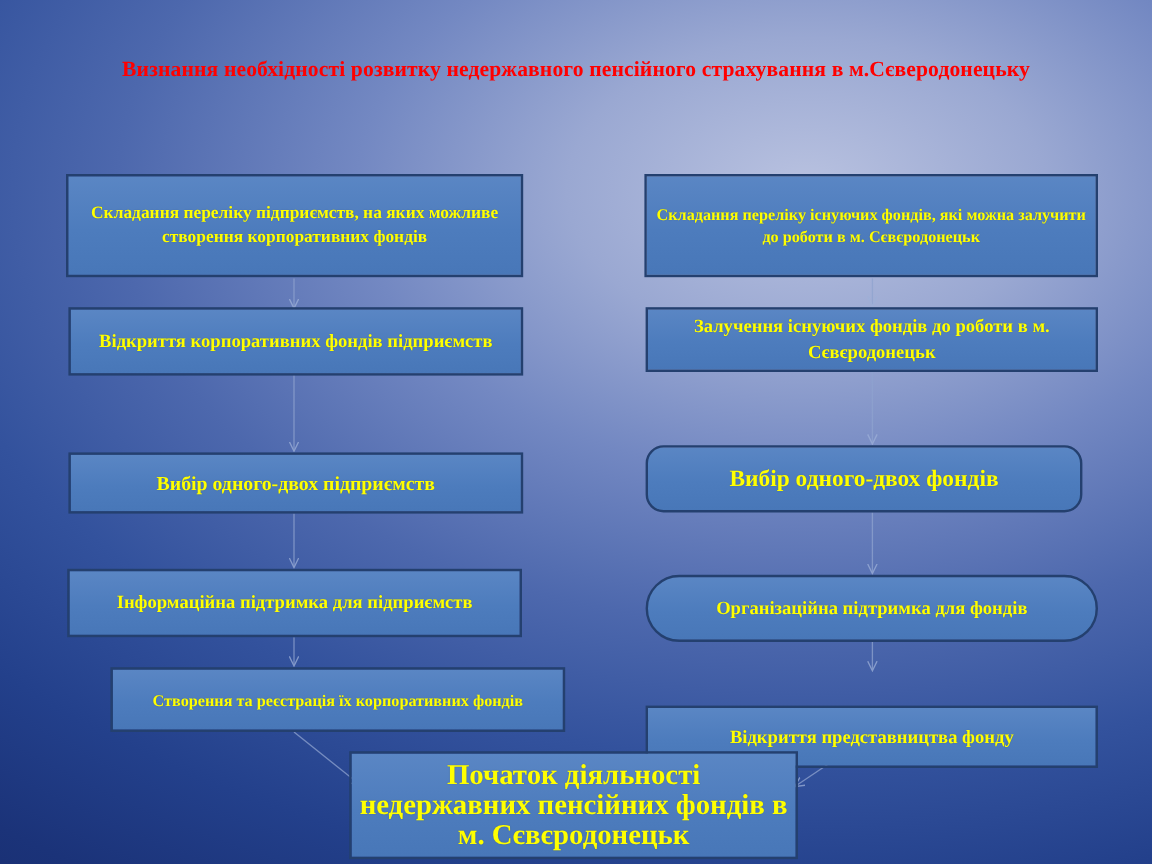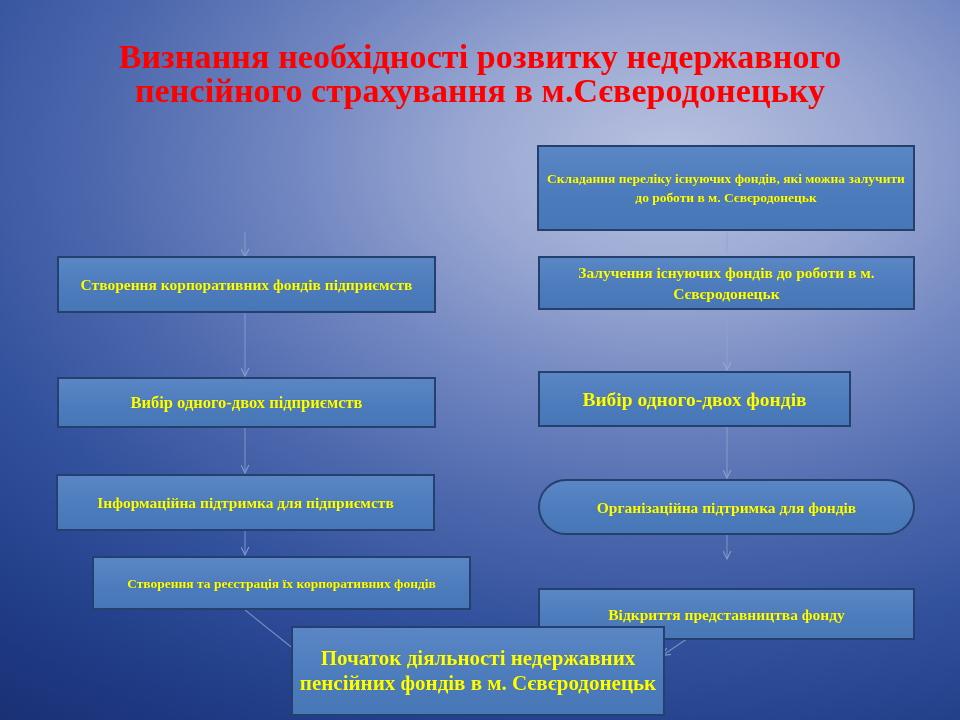--- a/index.html
+++ b/index.html
@@ -39,21 +39,21 @@
   }
 
   .title {
     position: absolute;
     left: 60px;
     top: 40px;
     width: 840px;
     text-align: center;
     color: #ff0000;
     font-weight: bold;
-    font-size: 34px;
+    font-size: 18px;
     line-height: 34px;
     letter-spacing: 0.1px;
     font-family: "Liberation Serif", serif;
   }
 
   .box {
     position: absolute;
     box-sizing: border-box;
     background: linear-gradient(180deg, #5a86c4 0%, #4d7cbd 55%, #4877b8 100%);
     border: 2px solid #24406f;
@@ -71,21 +71,21 @@
     width: 100%;
     padding: 0 6px;
     box-sizing: border-box;
   }
 
   
   .fs-13 { font-size: 13.5px; line-height: 19px; }
   .fs-14 { font-size: 14.5px; line-height: 20px; }
   .fs-15 { font-size: 15.5px; line-height: 21px; }
   .fs-16 { font-size: 16.5px; line-height: 23px; }
-  .fs-18 { font-size: 21px; line-height: 25px; }
+  .fs-18 { font-size: 24px; line-height: 25px; }
   .fs-19 { font-size: 19.5px; line-height: 27px; }
 </style>
 </head>
 <body>
 
 <div id="slide">
 
   <svg id="connectors" viewBox="0 0 960 720" width="960" height="720">
     <defs>
       <marker id="ah" markerWidth="9" markerHeight="9" refX="7" refY="4.5" orient="auto" markerUnits="userSpaceOnUse">
@@ -104,23 +104,26 @@
       <line x1="727" y1="427" x2="727" y2="477"></line>
       <line x1="727" y1="535" x2="727" y2="558"></line>
 
       <line x1="245" y1="610" x2="300" y2="654"></line>
       <line x1="727" y1="612" x2="663" y2="655"></line>
     </g>
   </svg>
 
   <div class="title">Визнання необхідності розвитку недержавного пенсійного страхування в м.Сєверодонецьку</div>
 
+  <div class="box fs-14" style="left:55px; top:145px; width:381px; height:86px;">
+    <span>Складання переліку підприємств, на яких можливе створення корпоративних фондів</span>
+  </div>
 
   <div class="box fs-15" style="left:57px; top:256px; width:379px; height:57px;">
-    <span>Створення корпоративних фондів підприємств</span>
+    <span>Відкриття корпоративних фондів підприємств</span>
   </div>
 
   <div class="box fs-16" style="left:57px; top:377px; width:379px; height:51px;">
     <span>Вибір одного-двох підприємств</span>
   </div>
 
   <div class="box fs-15" style="left:56px; top:474px; width:379px; height:57px;">
     <span>Інформаційна підтримка для підприємств</span>
   </div>
 
@@ -129,21 +132,21 @@
   </div>
 
   <div class="box fs-15" style="left:538px; top:256px; width:377px; height:54px;">
     <span>Залучення існуючих фондів до роботи в м. Сєвєродонецьк</span>
   </div>
 
   <div class="box fs-13" style="left:537px; top:145px; width:378px; height:86px;">
     <span>Складання переліку існуючих фондів, які можна залучити до роботи в м. Сєвєродонецьк</span>
   </div>
 
-  <div class="box fs-19" style="left:538px; top:371px; width:313px; height:56px;">
+  <div class="box fs-19" style="left:538px; top:371px; width:364px; height:56px;border-radius:15px;">
     <span>Вибір одного-двох фондів</span>
   </div>
 
   <div class="box fs-15" style="left:538px; top:479px; width:377px; height:56px;border-radius:28px;">
     <span>Організаційна підтримка для фондів</span>
   </div>
 
   <div class="box fs-15" style="left:538px; top:560px; width:377px; height:52px;margin-top:28px;">
     <span>Відкриття представництва фонду</span>
   </div>

